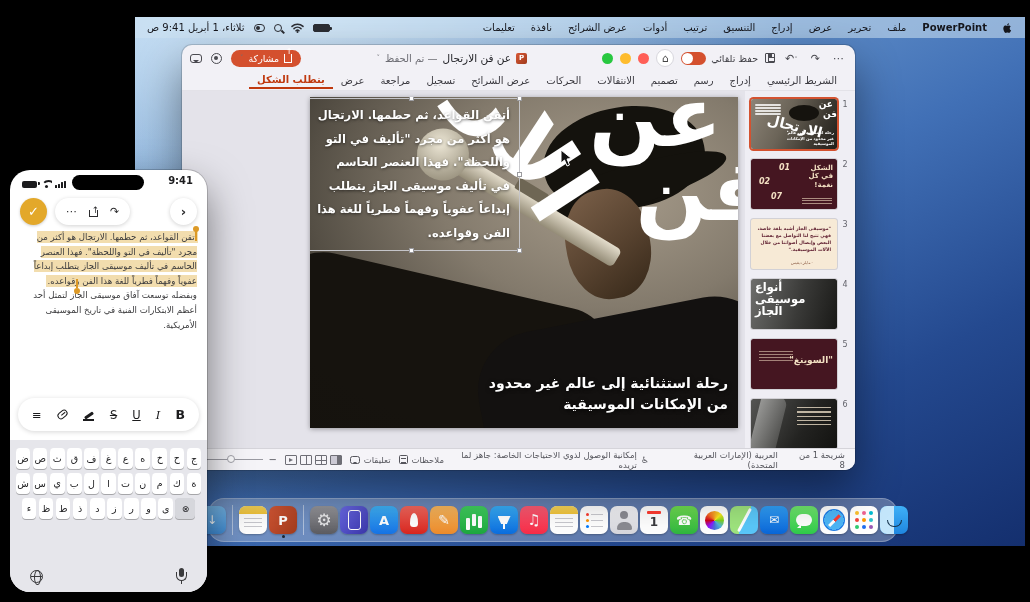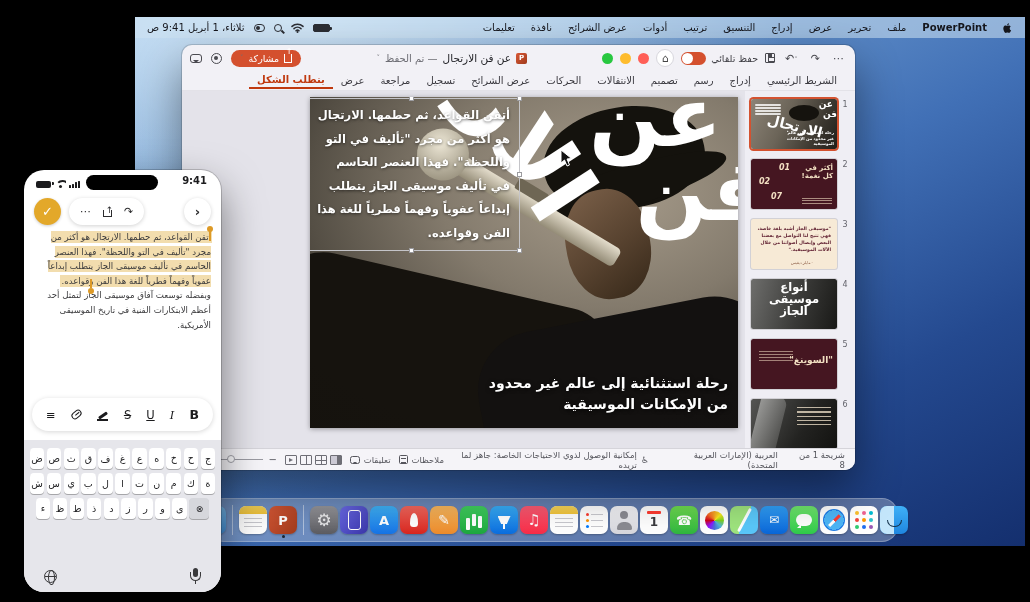--- a/index.html
+++ b/index.html
@@ -144,21 +144,21 @@
 .t1w{position:absolute;color:#fff;font-weight:bold;line-height:1;}
 .t1-hat{position:absolute;left:38px;top:6px;width:30px;height:16px;border-radius:50%;background:#15130e;}
 .t1-tag{position:absolute;right:3px;bottom:3px;width:52px;font-size:4px;color:#fff;font-weight:bold;text-align:right;line-height:1.3;direction:rtl;}
 .microbars i{display:block;height:1.5px;background:rgba(255,255,255,.8);margin-bottom:1.5px;border-radius:1px;}
 .t2title{position:absolute;right:4px;top:5px;width:36px;font-size:7px;font-weight:bold;color:#f2dfc2;text-align:right;line-height:1.2;direction:rtl;}
 .t2n{position:absolute;font-size:8px;font-weight:bold;color:#f2dfc2;font-style:italic;}
 .t2bars{position:absolute;right:5px;bottom:4px;width:30px;}
 .t2bars i{display:block;height:1px;background:rgba(242,223,194,.6);margin-bottom:1.5px;}
 .t3q{position:absolute;inset:6px 6px 10px 6px;font-size:4.6px;font-weight:bold;color:#5c1a2c;text-align:right;line-height:1.55;direction:rtl;}
 .t3a{position:absolute;bottom:4px;right:24px;font-size:3.8px;color:#8a5a42;direction:rtl;}
-.t4title{position:absolute;inset:2px 4px;font-size:11.5px;font-weight:bold;color:#fff;text-align:center;line-height:1.05;direction:rtl;}
+.t4title{position:absolute;inset:2px 4px;font-size:11.5px;font-weight:bold;color:#fff;text-align:left;line-height:1.05;direction:rtl;}
 .t5title{position:absolute;right:4px;top:16px;font-size:9px;font-weight:bold;color:#f2dfc2;direction:rtl;}
 .t5bars{position:absolute;left:8px;top:12px;width:34px;}
 .t5bars i{display:block;height:1px;background:rgba(242,223,194,.55);margin-bottom:2px;}
 .t6sax{position:absolute;left:4px;top:-4px;width:26px;height:60px;background:linear-gradient(100deg,#9a9a98,#4c4c4a);transform:rotate(14deg);border-radius:8px;}
 .t6bars{position:absolute;right:6px;top:8px;width:34px;}
 .t6bars i{display:block;height:1.3px;background:rgba(244,230,205,.75);margin-bottom:3px;}
 
 
 #slide{position:absolute;right:117px;top:6px;width:428px;height:331px;overflow:hidden;
  background:radial-gradient(95% 85% at 70% 28%, #a89d8c 0%, #837a6c 42%, #554f45 74%, #2b2822 100%);
@@ -209,21 +209,21 @@
 .vi-grid::after{content:"";position:absolute;left:50%;top:0;bottom:0;width:1px;background:#6e6e76;}
 .vi-normal{background:#cbc9d4;}
 .vi-normal::after{content:"";position:absolute;right:0;top:0;bottom:0;width:3.5px;background:#6e6e76;}
 .st-btn{display:flex;align-items:center;gap:4px;}
 .note-i2{width:9px;height:9px;border:1px solid #55555c;border-radius:1.5px;position:relative;}
 .note-i2::after{content:"";position:absolute;left:1.5px;top:2px;width:5px;height:3px;border-top:1px solid #55555c;border-bottom:1px solid #55555c;}
 .cm-i2{width:10px;height:8px;border:1px solid #55555c;border-radius:2.5px;position:relative;}
 .cm-i2::after{content:"";position:absolute;bottom:-3.5px;left:2px;border:2.5px solid transparent;border-top-color:#55555c;}
 
 
-#phone{position:absolute;left:24px;top:170px;width:197px;height:422px;background:#fff;border-radius:20px;
+#phone{position:absolute;left:10px;top:170px;width:197px;height:422px;background:#fff;border-radius:20px;
  box-shadow:0 18px 40px rgba(0,0,0,.5),0 0 0 1px rgba(0,0,0,.18);z-index:30;overflow:hidden;}
 #ph-status{position:absolute;top:6px;left:0;right:0;height:16px;display:flex;align-items:center;padding:0 12px;}
 .ph-batt{width:15px;height:7px;border-radius:2px;background:#1c1c1e;position:relative;margin-right:4px;}
 .ph-batt::after{content:"";position:absolute;right:-2.5px;top:1.5px;width:1.8px;height:3px;background:#1c1c1e;border-radius:0 1px 1px 0;}
 .ph-wifi{position:relative;width:11px;height:9px;margin-right:3px;overflow:hidden;}
 .ph-wifi::before{content:"";position:absolute;left:0;top:0;width:11px;height:11px;border:2px solid #1c1c1e;border-radius:50%;
  clip-path:polygon(50% 50%,0 0,100% 0);}
 .ph-wifi::after{content:"";position:absolute;left:4px;top:5px;width:3px;height:3px;border-radius:50%;background:#1c1c1e;}
 .ph-bars{display:flex;align-items:flex-end;gap:1px;height:8px;}
 .ph-bars i{width:2px;background:#1c1c1e;border-radius:.5px;display:block;}
@@ -447,21 +447,21 @@
               <i></i>
               <i></i>
               <i></i>
             </div>
           <div class="t1-tag">رحلة استثنائية إلى عالم غير محدود من الإمكانات الموسيقية</div>
         </div>
       </div>
       <div class="thumb-row" style="top:68px">
         <span class="tnum">2</span>
         <div class="thumb t-maroon">
-          <div class="t2title">أكثر في كل نغمة!</div>
+          <div class="t2title">الشكل في كل نغمة!</div>
           <span class="t2n" style="left:28px;top:4px">01</span>
           <span class="t2n" style="left:8px;top:18px">02</span>
           <span class="t2n" style="left:20px;top:33px">07</span>
           <div class="t2bars">
               <i></i>
               <i></i>
               <i></i>
             </div>
         </div>
       </div>

